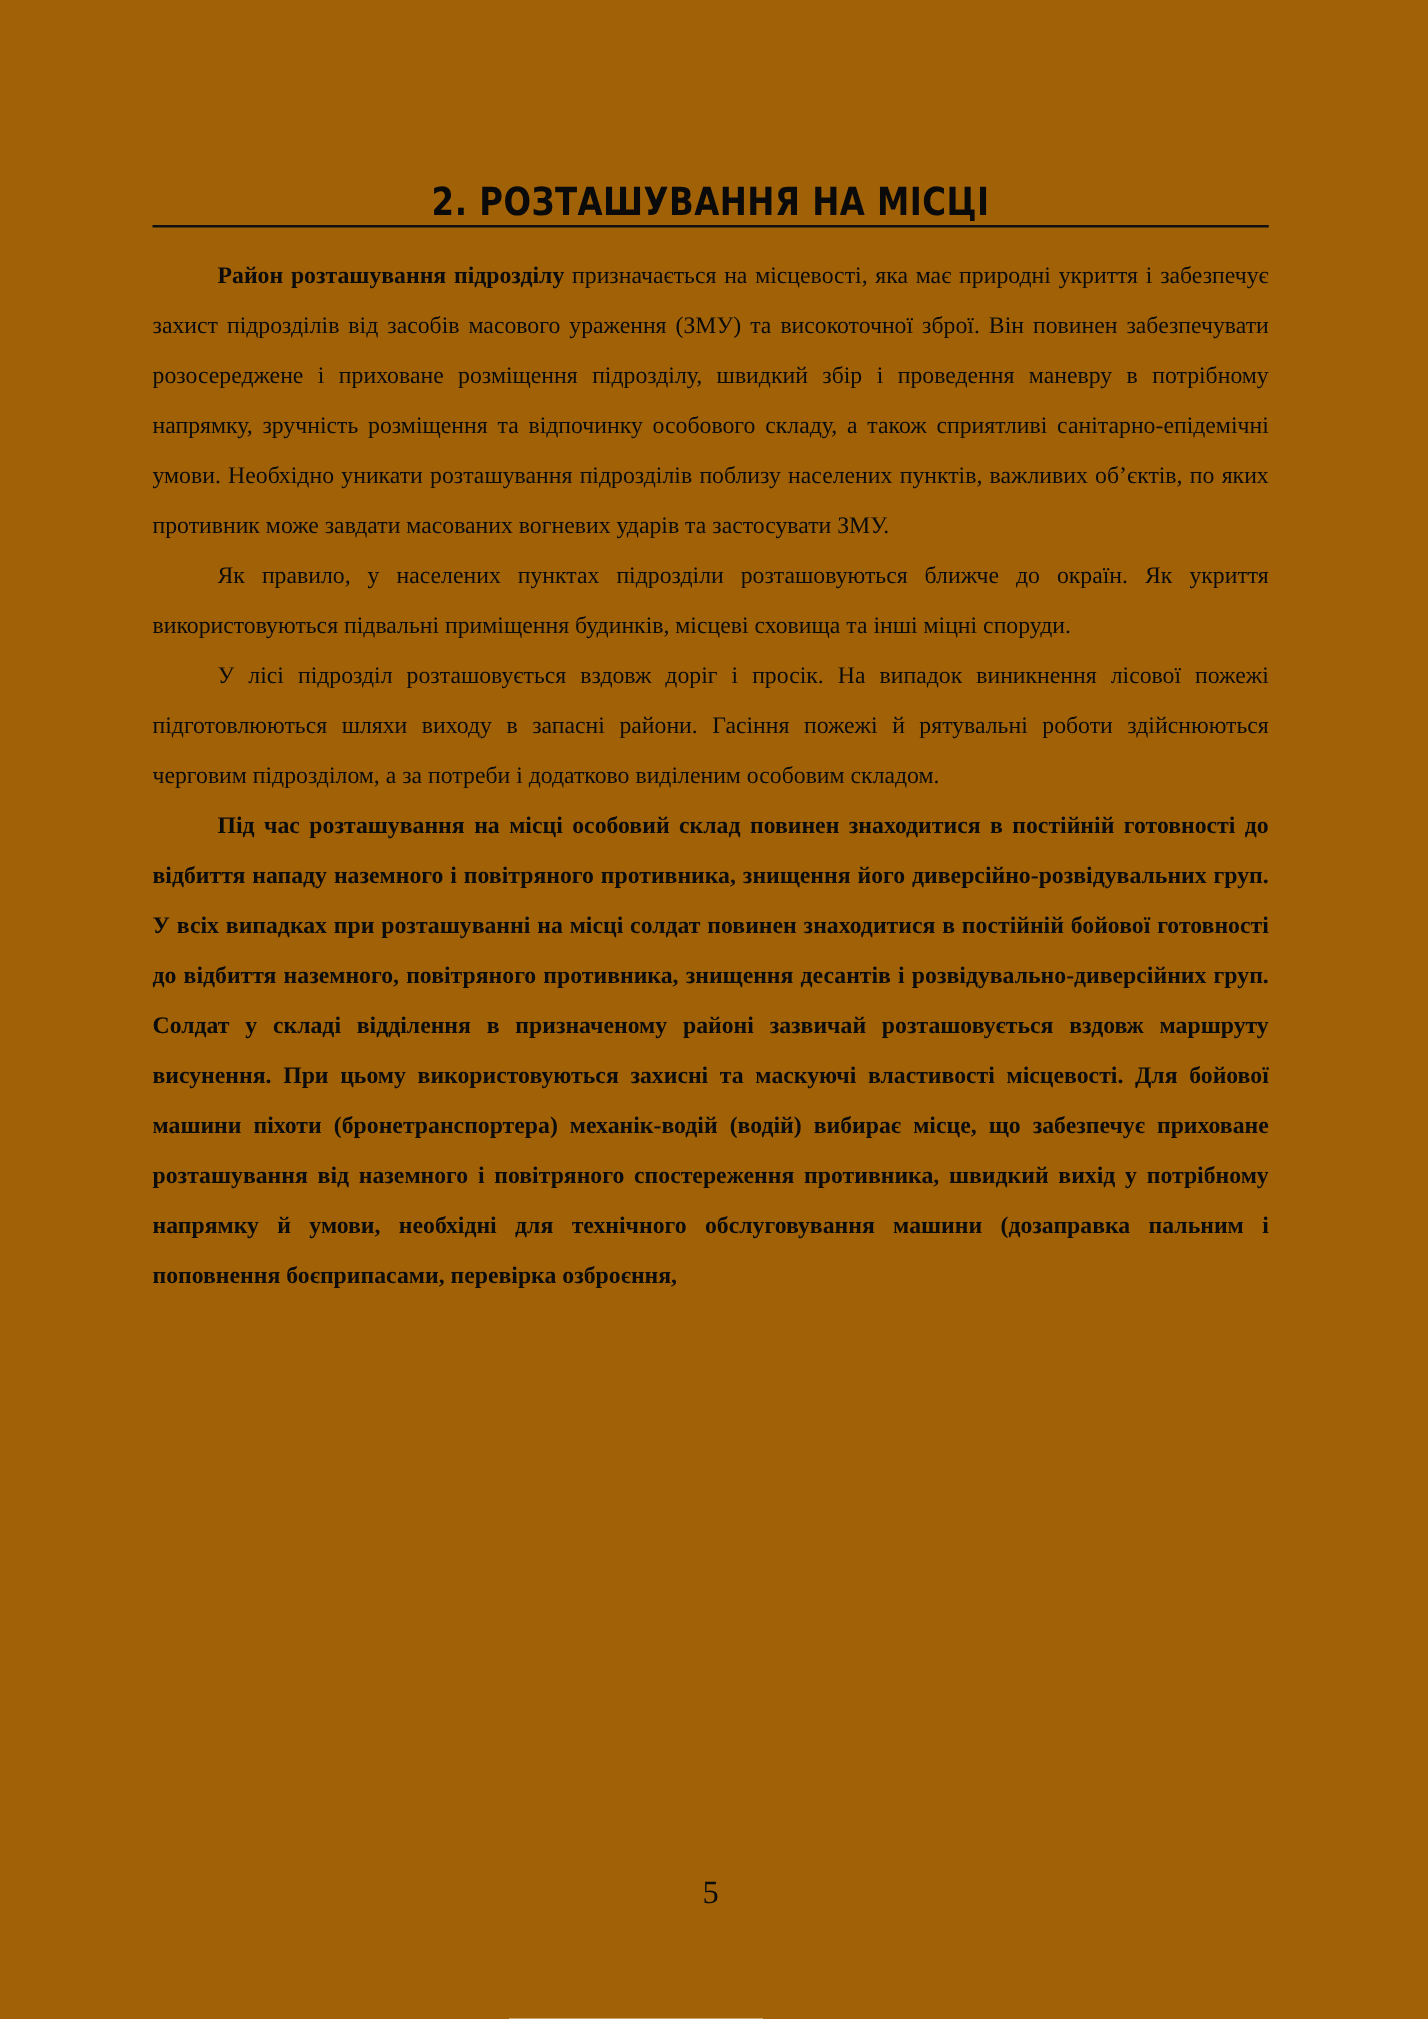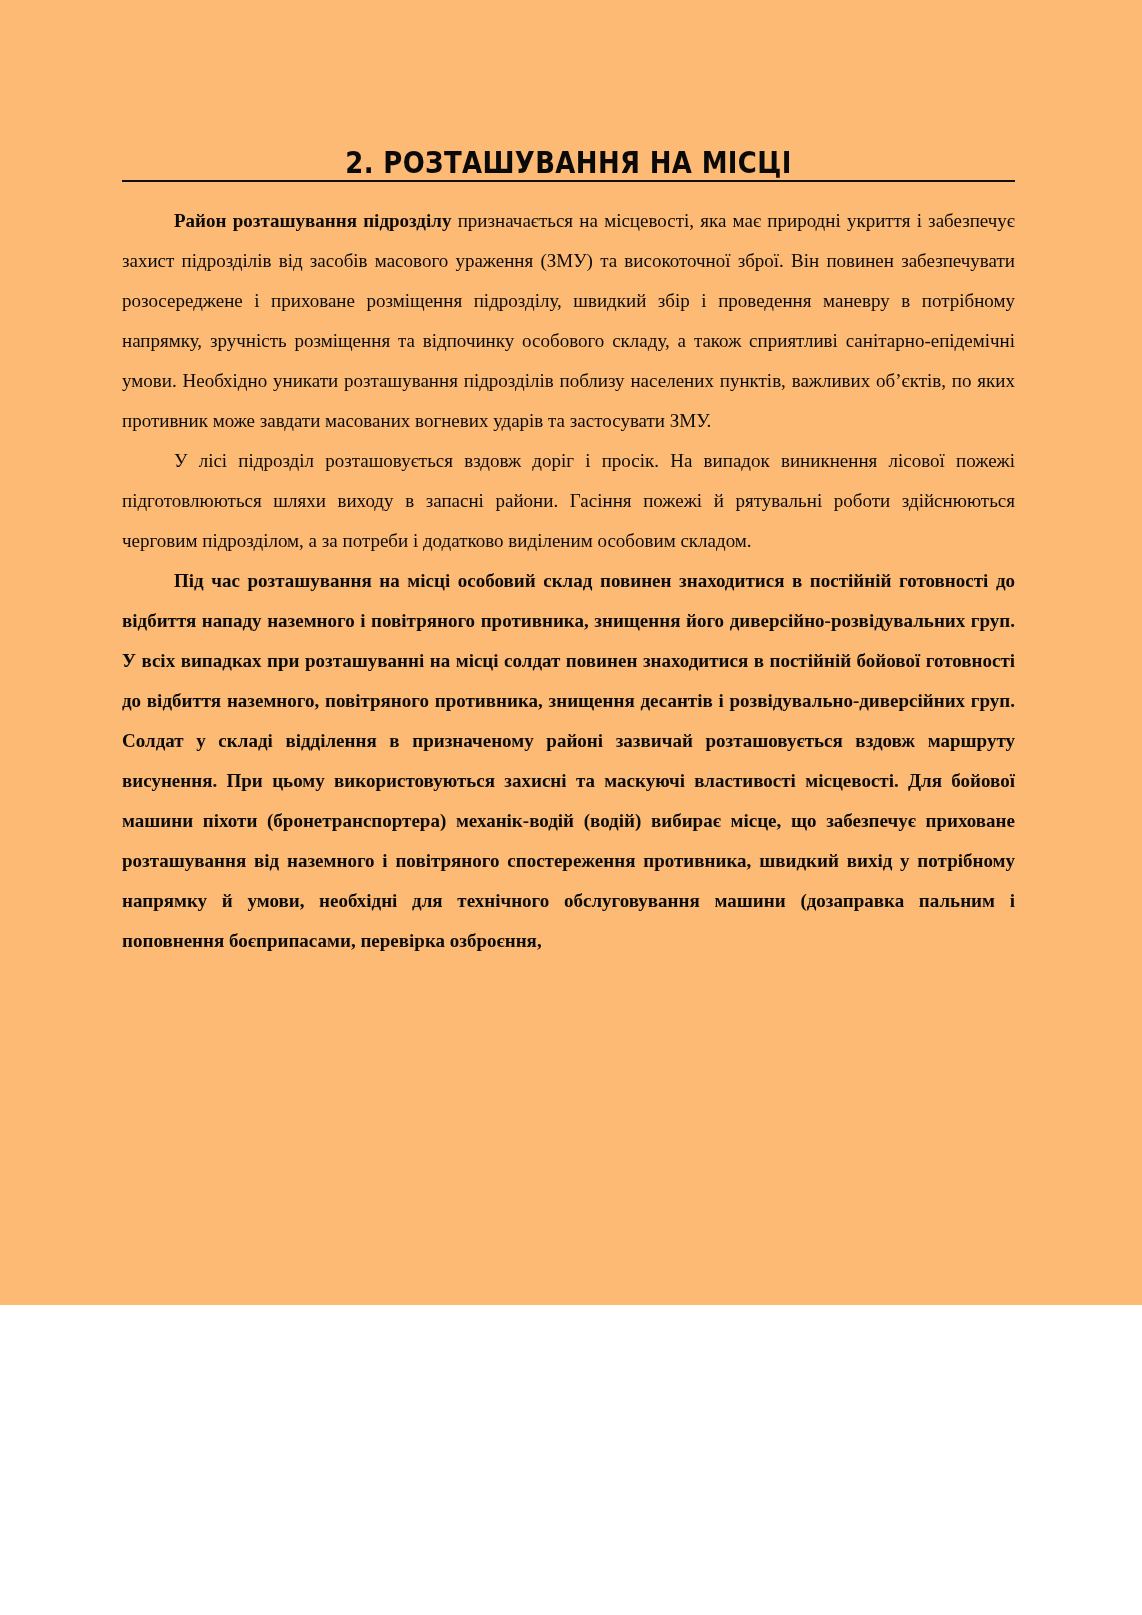--- a/index.html
+++ b/index.html
@@ -5,22 +5,22 @@
 <style>
   html, body {
     margin: 0;
     padding: 0;
     background: #ffffff;
   }
 
   .page {
     position: relative;
     width: 1142px;
-    height: 1305px;
-    background: #fdba74;
+    height: 1615px;
+    background: #a16207;
     box-sizing: border-box;
     overflow: hidden;
   }
 
   .page-inner {
     position: absolute;
     left: 122px;
     top: 0;
     width: 893px;   
     height: 1615px;
@@ -105,20 +105,21 @@
   <div class="page-inner">
 
     <h1 class="chapter-heading">2. РОЗТАШУВАННЯ НА МІСЦІ</h1>
 
     <div class="heading-rule"></div>
 
     <div class="body-text">
 
       <p><span class="lead-run">Район розташування підрозділу</span><span> призначається на місцевості, яка має природні укриття і забезпечує захист підрозділів від засобів масового ураження (ЗМУ) та високоточної зброї. Він повинен забезпечувати розосереджене і приховане розміщення підрозділу, швидкий збір і проведення маневру в потрібному напрямку, зручність розміщення та відпочинку особового складу, а також сприятливі санітарно-епідемічні умови. Необхідно уникати розташування підрозділів поблизу населених пунктів, важливих об’єктів, по яких противник може завдати масованих вогневих ударів та застосувати ЗМУ.</span></p>
 
+      <p><span>Як правило, у населених пунктах підрозділи розташовуються ближче до окраїн. Як укриття використовуються підвальні приміщення будинків, місцеві сховища та інші міцні споруди.</span></p>
 
       <p><span>У лісі підрозділ розташовується вздовж доріг і просік. На випадок виникнення лісової пожежі підготовлюються шляхи виходу в запасні райони. Гасіння пожежі й рятувальні роботи здійснюються черговим підрозділом, а за потреби і додатково виділеним особовим складом.</span></p>
 
       <p><span>Під час розташування на місці особовий склад повинен знаходитися в постійній готовності до відбиття нападу наземного і повітряного противника, знищення його диверсійно-розвідувальних груп. У всіх випадках при розташуванні на місці солдат повинен знаходитися в постійній бойової готовності до відбиття наземного, повітряного противника, знищення десантів і розвідувально-диверсійних груп. Солдат у складі відділення в призначеному районі зазвичай розташовується вздовж маршруту висунення. При цьому використовуються захисні та маскуючі властивості місцевості. Для бойової машини піхоти (бронетранспортера) механік-водій (водій) вибирає місце, що забезпечує приховане розташування від наземного і повітряного спостереження противника, швидкий вихід у потрібному напрямку й умови, необхідні для технічного обслуговування машини (дозаправка пальним і поповнення боєприпасами, перевірка озброєння,</span></p>
 
     </div>
 
     <div class="page-number">5</div>
 
   </div>

